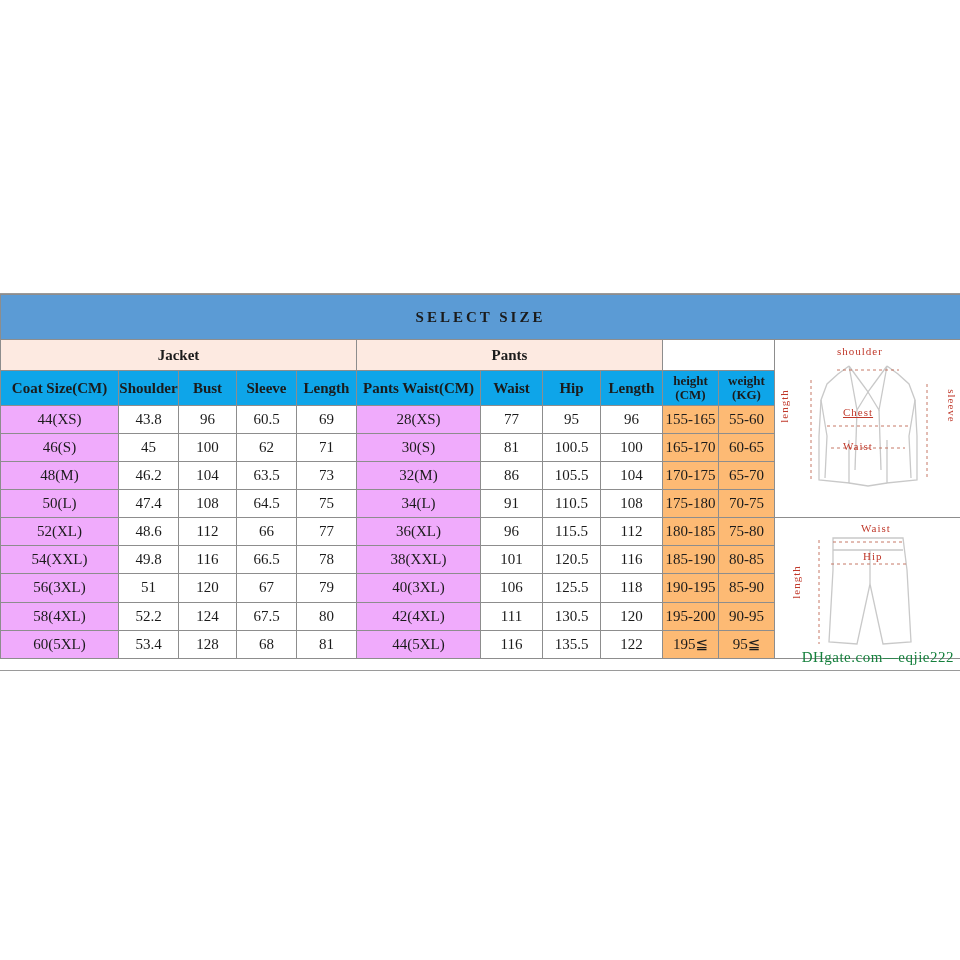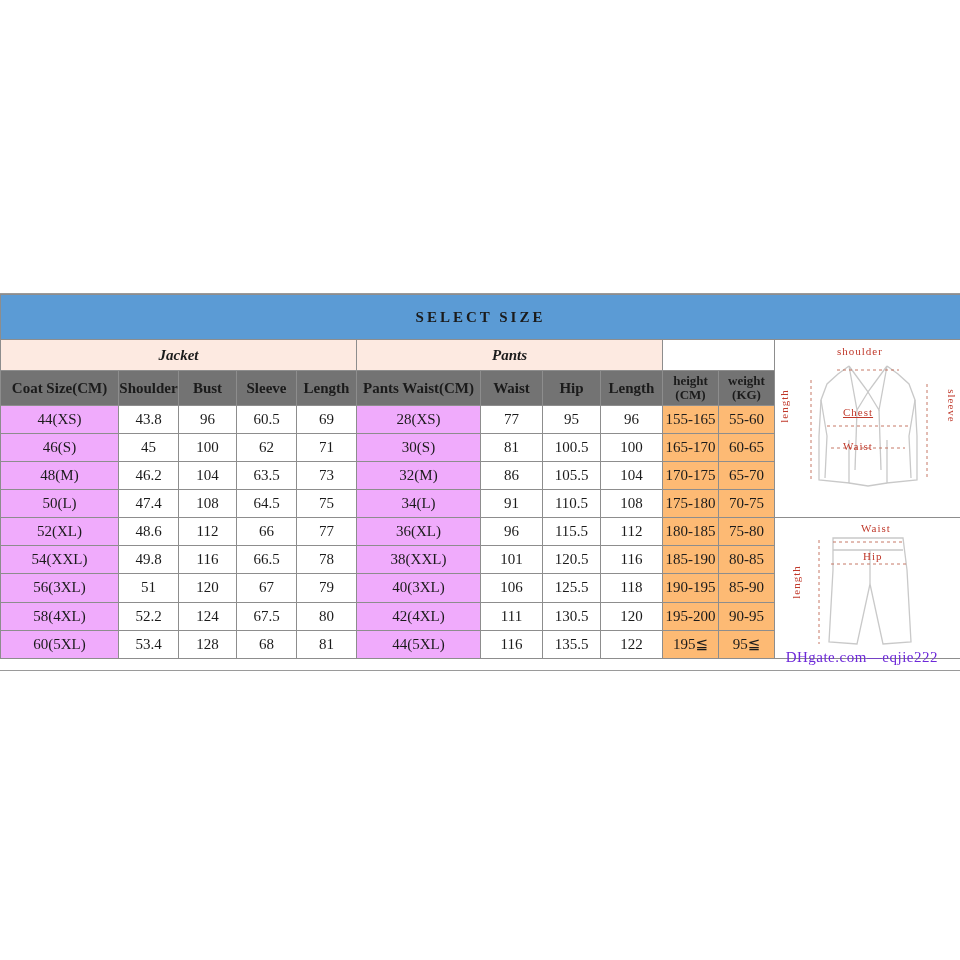--- a/index.html
+++ b/index.html
@@ -51,29 +51,28 @@
     color: #111111;
     font-size: 23px;
     font-weight: bold;
     letter-spacing: 3px;
     height: 44px !important;
     font-family: "Liberation Serif", serif;
   }
   .grp-jacket, .grp-pants {
     background: #fdeae1;
     color: #b4322a;
-    font-style: italic;
     font-weight: bold;
     font-size: 19px;
     height: 30px !important;
   }
   .hdr {
     font-weight: bold;
     font-size: 14.5px;
-    background: #737373;
+    background: #0ea5e9;
     height: 34px !important;
   }
   .hdr.small {
     font-size: 13px;
     line-height: 1.05;
     white-space: normal;
   }
   .sizecell {
     background: #f0abfc;
     font-weight: normal;
@@ -109,24 +108,24 @@
   .fig-vert {
     transform: rotate(-90deg);
     transform-origin: center center;
   }
   .fig-vert-r {
     transform: rotate(90deg);
     transform-origin: center center;
   }
   .watermark {
     position: absolute;
-    right: 22px;
+    right: 6px;
     bottom: 4px;
     font-size: 15px;
-    color: #6d28d9;
+    color: #15803d;
     font-family: "Liberation Serif", serif;
     letter-spacing: 0.5px;
     white-space: nowrap;
   }
   .suit-svg, .pants-svg { display:block; }
 </style>
 </head>
 <body>
 
 <div id="page">

